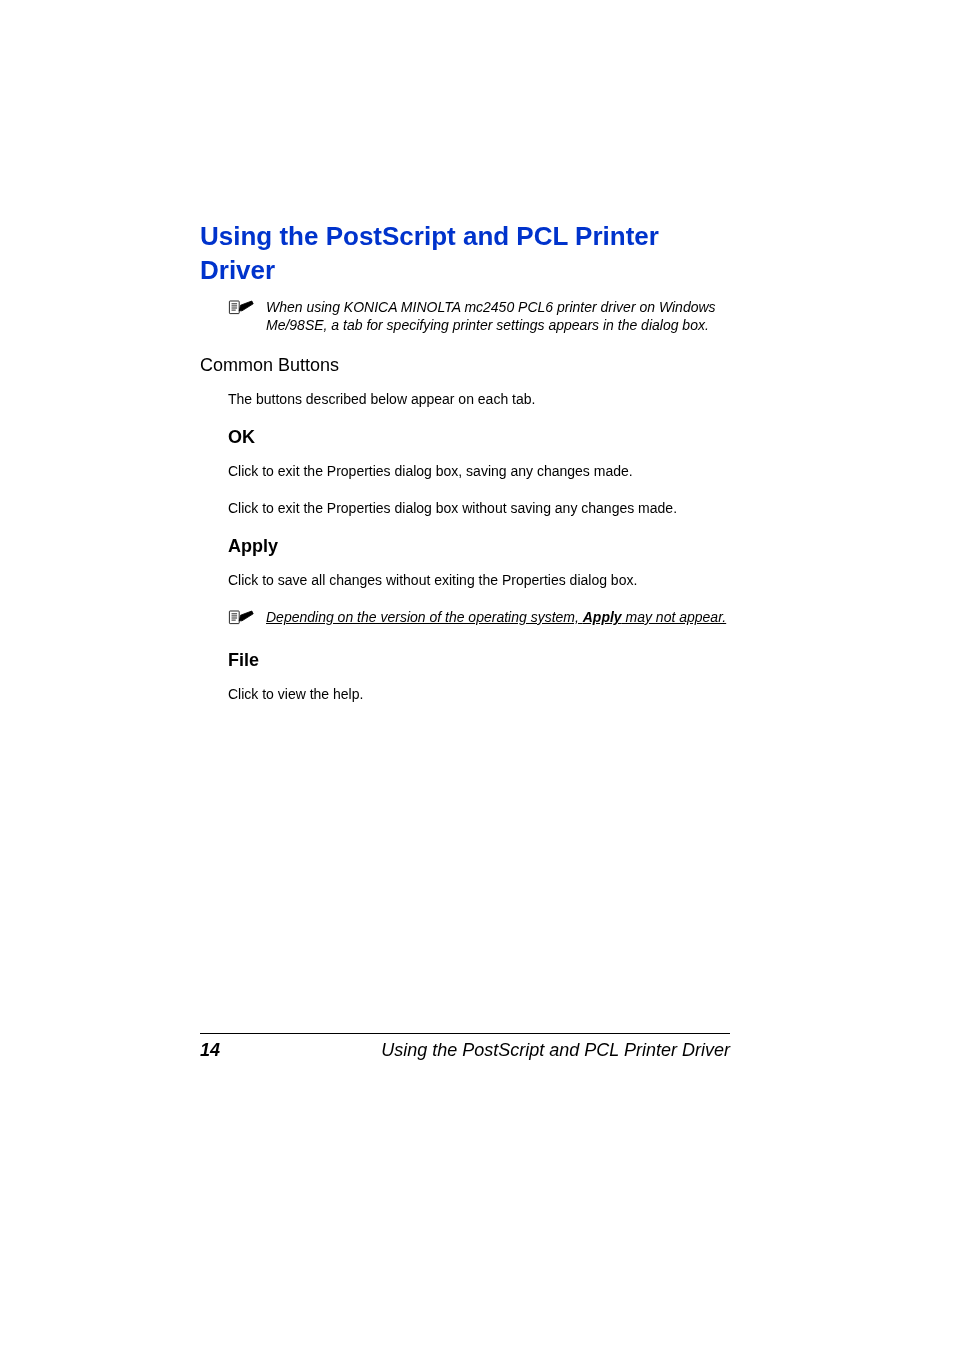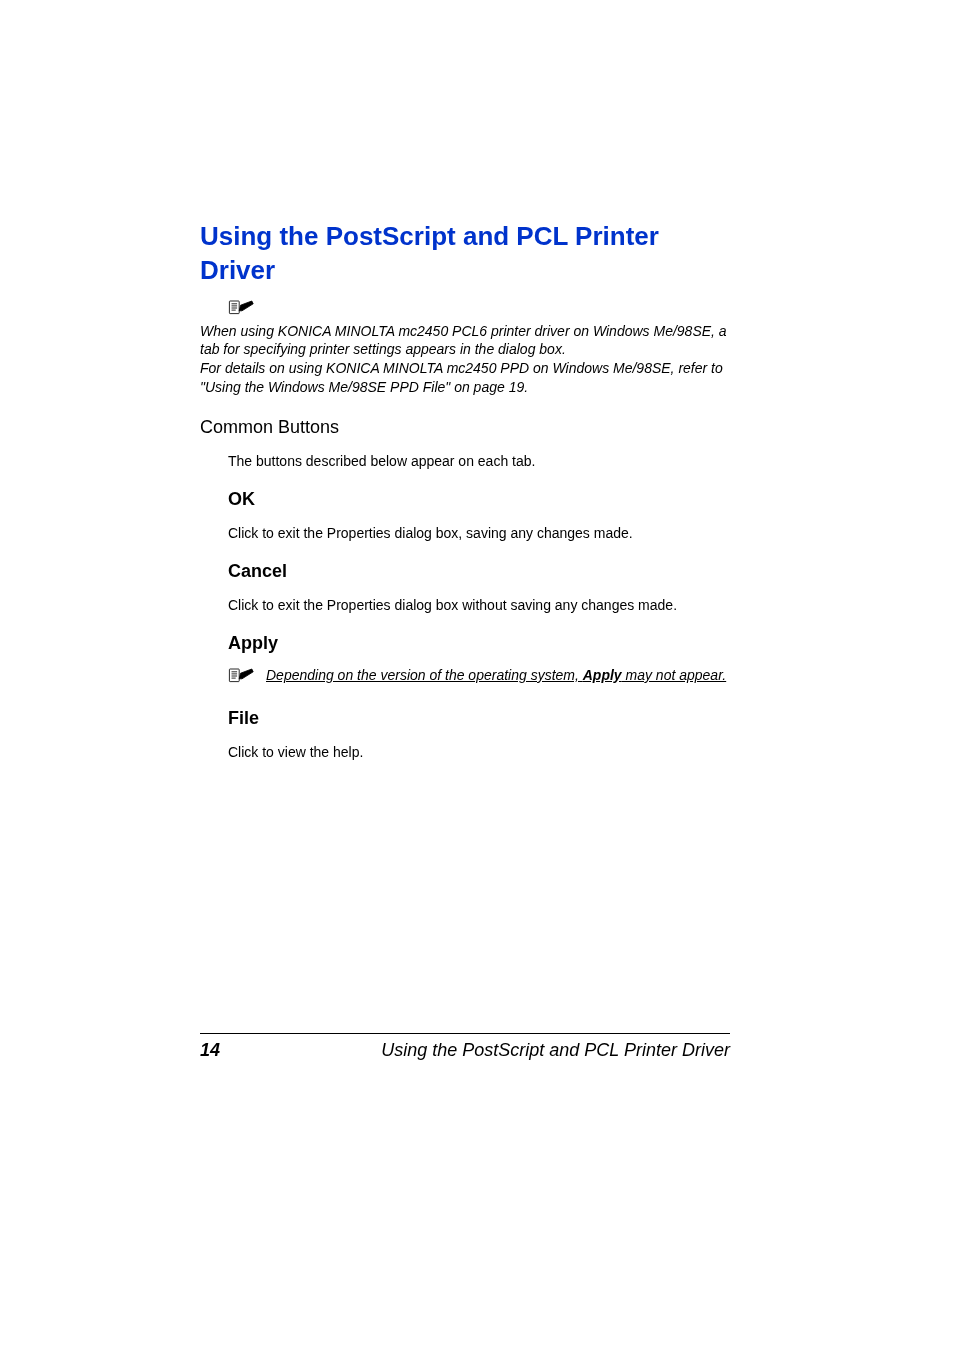--- a/index.html
+++ b/index.html
@@ -28,21 +28,20 @@
     font-size: 26px;
     font-weight: bold;
     margin: 0 0 10px 0;
     line-height: 1.3;
   }
   .note-block {
     display: flex;
     align-items: flex-start;
     margin-top: 6px;
     margin-bottom: 20px;
-    flex-direction: column;
   }
   .note-icon {
     flex: 0 0 auto;
     margin-left: 28px;
     margin-right: 10px;
     margin-top: 0;
   }
   .note-icon svg {
     width: 28px;
     height: 20px;
@@ -139,36 +138,35 @@
             <line x1="5" y1="8" x2="13" y2="8"></line>
             <line x1="5" y1="11" x2="13" y2="11"></line>
             <line x1="5" y1="14" x2="13" y2="14"></line>
             <line x1="5" y1="17" x2="11" y2="17"></line>
             <path d="M18 10 L34 4 L36 8 L20 18 L16 18 Z" fill="#000"></path>
           </g>
         </svg>
       </span>
       <div class="note-text">
         <span>When using KONICA MINOLTA mc2450 PCL6 printer driver on Windows Me/98SE, a tab for specifying printer settings appears in the dialog box.</span><br>
-        <span>For details on using KONICA MINOLTA mc2450 PPD on Windows Me/98SE, refer to "Using the Windows Me/98SE PPD File" on page 19.</span>
       </div>
     </div>
 
     <h2 class="sub-heading">Common Buttons</h2>
 
     <div class="body-indent">
       <p class="para">The buttons described below appear on each tab.</p>
 
       <h3 class="sub-sub-heading">OK</h3>
       <p class="para">Click to exit the Properties dialog box, saving any changes made.</p>
 
-      <h3 class="sub-sub-heading">Cancel</h3>
       <p class="para">Click to exit the Properties dialog box without saving any changes made.</p>
 
       <h3 class="sub-sub-heading">Apply</h3>
+      <p class="para">Click to save all changes without exiting the Properties dialog box.</p>
 
       <div class="note-block2">
         <span class="note-icon2">
           <svg viewBox="0 0 40 28">
             <g fill="none" stroke="#000" stroke-width="1.2">
               <rect x="2" y="4" width="14" height="18" rx="1"></rect>
               <line x1="5" y1="8" x2="13" y2="8"></line>
               <line x1="5" y1="11" x2="13" y2="11"></line>
               <line x1="5" y1="14" x2="13" y2="14"></line>
               <line x1="5" y1="17" x2="11" y2="17"></line>

